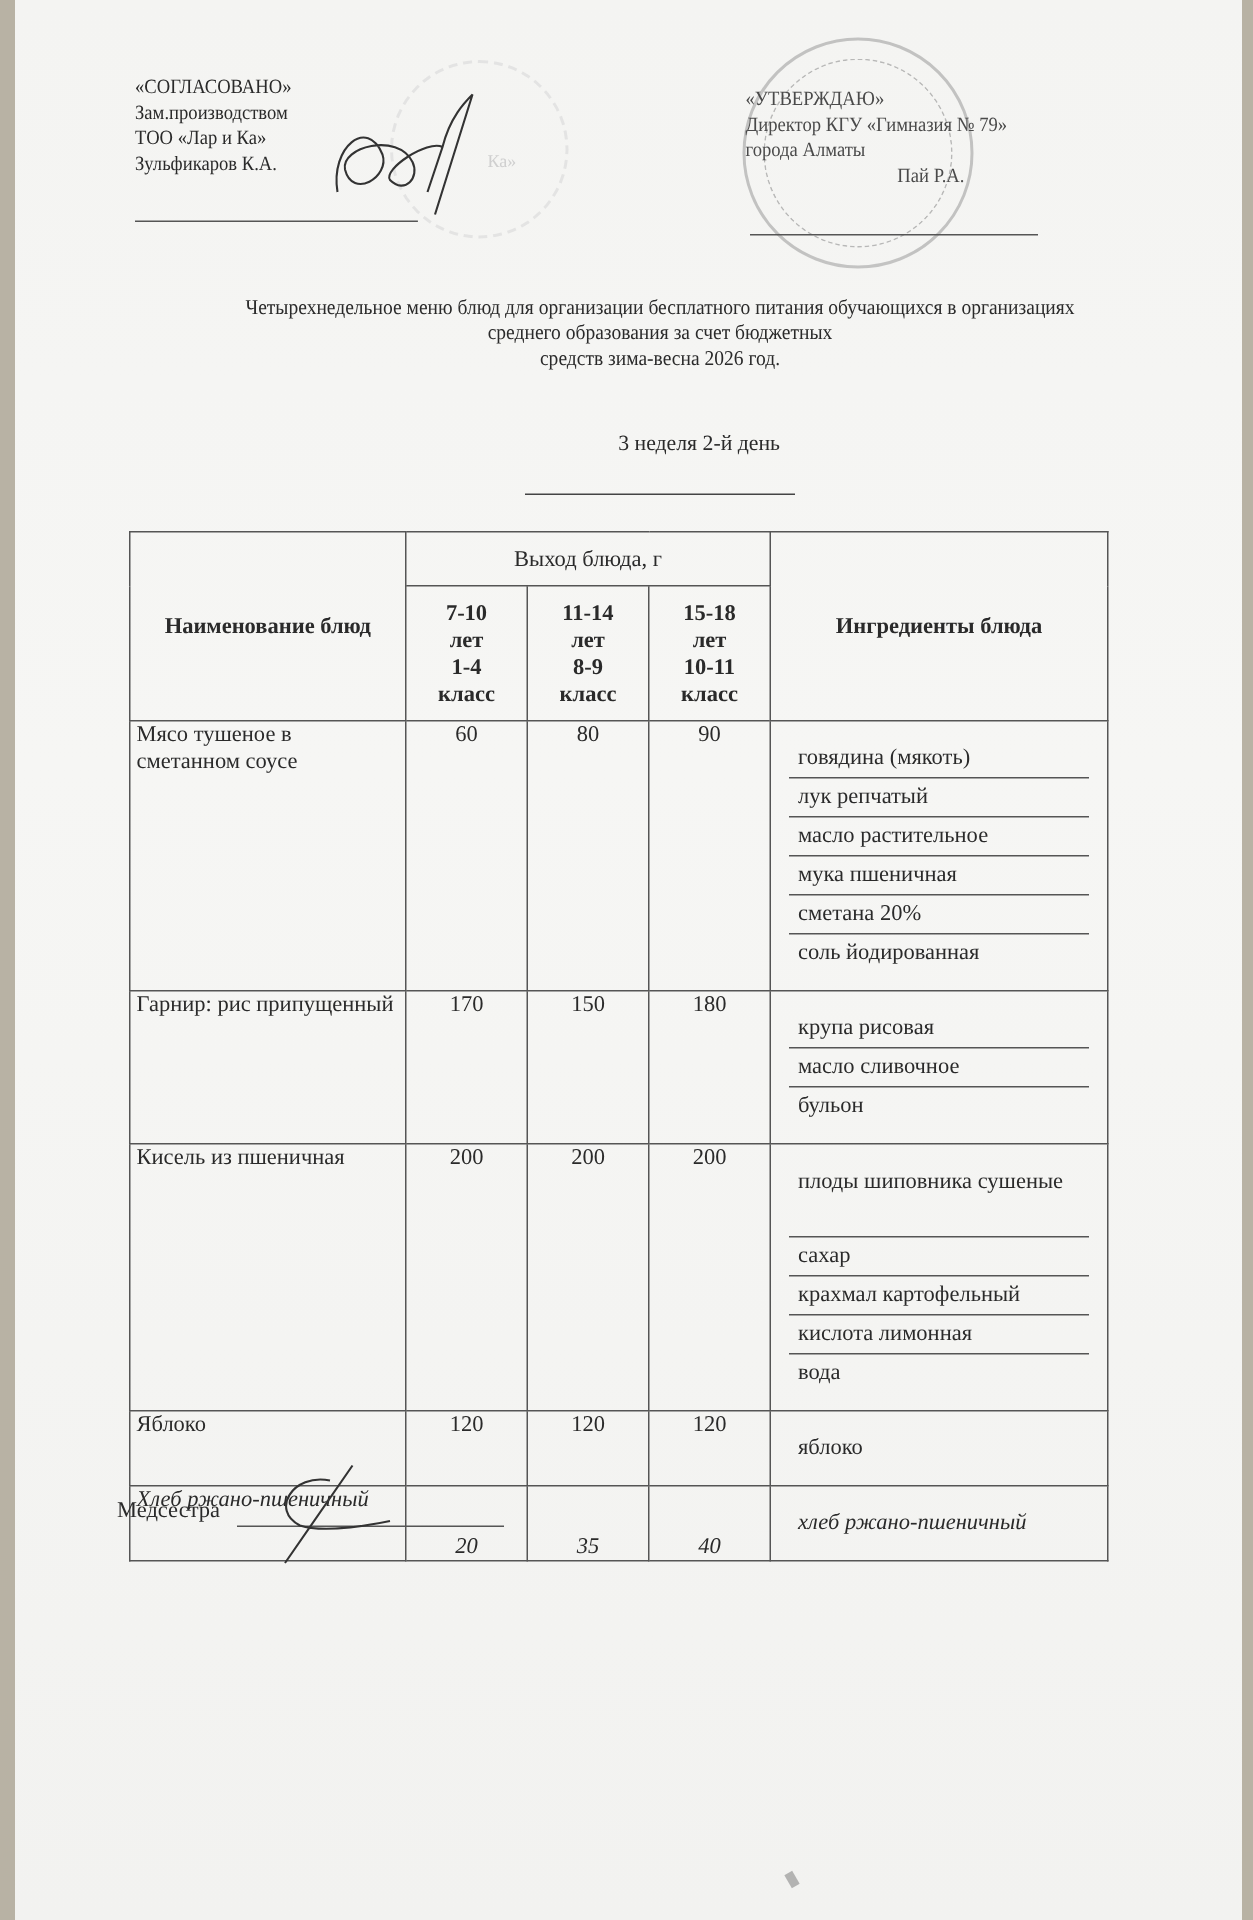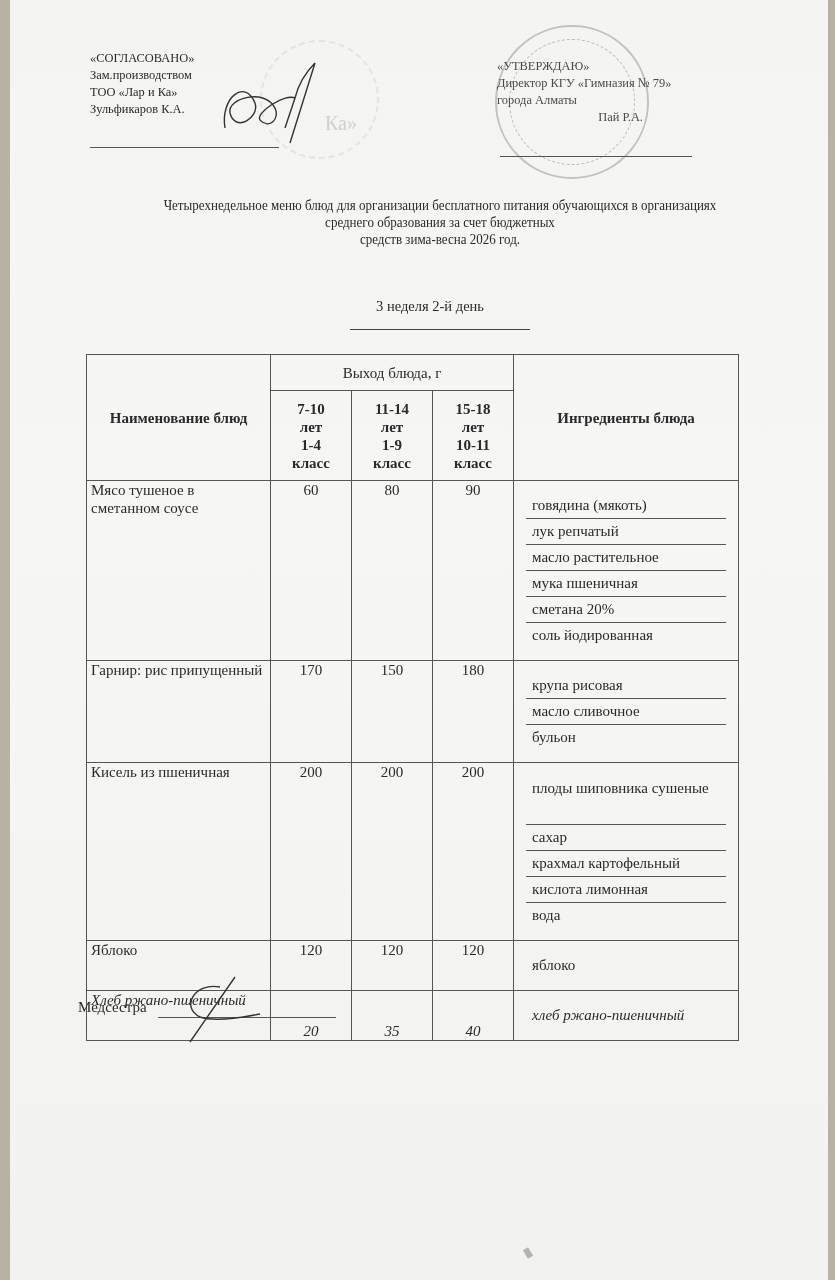--- a/index.html
+++ b/index.html
@@ -14,42 +14,42 @@
   }
   .approve-left {
     position: absolute; left: 80px; top: 49px; font-size: 13.5px; line-height: 17px;
     transform: scaleX(0.92); transform-origin: left top;
   }
   .approve-left .line { position: absolute; left: 0; top: 98px; width: 205px; border-top: 1px solid #555; }
   .stamp-left {
     position: absolute; left: 250px; top: 40px; width: 115px; height: 115px;
     border-radius: 50%; border: 2px dashed #ddd; opacity: 0.7;
   }
-  .stamp-left-text { position: absolute; left: 315px; top: 112px; color: #cfcfcf; font-size: 20px; text-align: center; }
+  .stamp-left-text { position: absolute; left: 315px; top: 100px; color: #cfcfcf; font-size: 12px; text-align: center; }
   .sig1 { position: absolute; left: 205px; top: 58px; }
   .approve-right {
     position: absolute; left: 487px; top: 57px; font-size: 13.5px; line-height: 17px; color: #4a4a4a;
     transform: scaleX(0.92); transform-origin: left top;
   }
   .approve-right .r3 { padding-left: 110px; }
   .stamp-right {
     position: absolute; left: 485px; top: 25px; width: 150px; height: 150px;
     border-radius: 50%; border: 2px solid #9a9a9a; opacity: 0.55;
   }
   .stamp-right::after {
     content: ""; position: absolute; left: 12px; top: 12px; right: 12px; bottom: 12px;
     border-radius: 50%; border: 1px dashed #888;
   }
   .right-line { position: absolute; left: 490px; top: 156px; width: 192px; border-top: 1px solid #555; }
   .title {
     position: absolute; left: 70px; top: 197px; width: 720px; text-align: center;
     font-size: 14px; line-height: 17px; transform: scaleX(0.93);
   }
   .subtitle {
-    position: absolute; left: 330px; top: 298px; width: 180px; text-align: center; font-size: 14.5px;
+    position: absolute; left: 330px; top: 288px; width: 180px; text-align: right; font-size: 14.5px;
   }
   .subtitle-line { position: absolute; left: 340px; top: 329px; width: 180px; border-top: 1px solid #444; }
   table.menu {
     position: absolute; left: 76px; top: 354px; width: 653px;
     border-collapse: collapse; font-size: 15px; line-height: 18px;
   }
   table.menu td, table.menu th { border: 1px solid #555; padding: 0 4px; vertical-align: top; }
   table.menu th { font-weight: bold; vertical-align: middle; }
   .c-name { width: 175px; }
   .c-num { width: 72px; text-align: center; }
@@ -112,21 +112,21 @@
       <tr style="height:90px" id="age-row">
           <th class="c-num">
             <div>7-10</div>
             <div>лет</div>
             <div>1-4</div>
             <div>класс</div>
           </th>
           <th class="c-num">
             <div>11-14</div>
             <div>лет</div>
-            <div>1-9</div>
+            <div>8-9</div>
             <div>класс</div>
           </th>
           <th class="c-num">
             <div>15-18</div>
             <div>лет</div>
             <div>10-11</div>
             <div>класс</div>
           </th>
         </tr>
     </thead>

